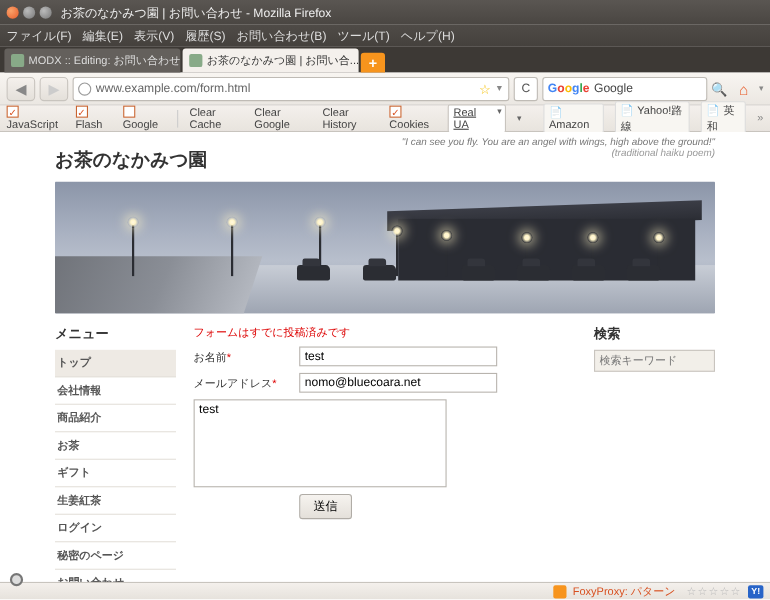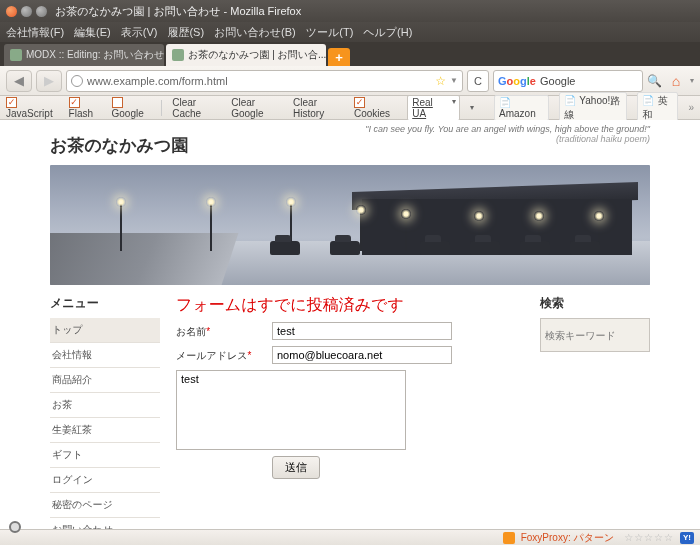--- a/index.html
+++ b/index.html
@@ -55,37 +55,37 @@
 .hero .bldg { position: absolute; right: 18px; bottom: 30px; width: 270px; height: 56px; background: #2a2c33; }
 .hero .roof { position: absolute; right: 12px; bottom: 80px; width: 286px; height: 18px; background: linear-gradient(#3b3d46,#2b2d34); transform: skewY(-2deg); }
 .hero .lamp { position: absolute; bottom: 34px; width: 2px; height: 48px; background: #2a2c32; }
 .hero .lamp::before { content: ""; position: absolute; top: -6px; left: -4px; width: 10px; height: 10px; border-radius: 50%; background: radial-gradient(circle, #fff8e0 0%, #fff4c8 30%, rgba(255,244,200,0) 72%); box-shadow: 0 0 10px 3px rgba(255,244,200,0.55); }
 .hero .car { position: absolute; bottom: 30px; width: 30px; height: 14px; background: #2b2d33; border-radius: 3px 4px 2px 2px; }
 .hero .car::after { content: ""; position: absolute; top: -6px; left: 5px; width: 16px; height: 7px; background: #33353c; border-radius: 2px 3px 0 0; }
 
 .cols { display: flex; gap: 16px; }
 .sidebar { width: 110px; }
 .sidebar h3 { font-size: 12px; font-weight: bold; color: #333; margin-bottom: 6px; font-family: Liberation Serif, serif; }
-.sidebar ul { list-style: none; }
+.sidebar ul { list-style: none; font-weight: bold; }
 .sidebar li { border-bottom: 1px solid #e4e0da; padding: 5px 2px; font-size: 10px; color: #555; cursor: pointer; }
 .sidebar li.active { background: #eeeae4; }
 
 .content { flex: 1; }
-.form-msg { color: #d00; font-size: 16px; margin-bottom: 6px; }
+.form-msg { color: #d00; font-size: 10px; margin-bottom: 6px; }
 .form-row { display: flex; align-items: flex-start; gap: 8px; margin-bottom: 6px; }
 .form-row label { width: 88px; font-size: 10px; color: #333; padding-top: 3px; }
 .req { color: #d00; }
 .form-row input, .form-row textarea { font-family: inherit; font-size: 11px; padding: 2px 4px; border: 1px solid #b8b4ae; background: #fff; }
 .form-row input { width: 180px; height: 18px; }
 .form-row textarea { width: 230px; height: 80px; resize: none; }
 .submit-btn { margin-left: 96px; padding: 3px 12px; font-size: 11px; border: 1px solid #b0aca6; background: linear-gradient(#f6f3ef,#e4e0da); border-radius: 3px; cursor: pointer; }
 
 .rightbox { width: 110px; }
 .rightbox h3 { font-size: 12px; font-weight: bold; color: #333; margin-bottom: 6px; }
-.rightbox input { width: 100%; height: 20px; border: 1px solid #c8c4be; background: #f2efe9; font-size: 10px; padding: 16px 4px; color: #999; }
+.rightbox input { width: 100%; height: 20px; border: 1px solid #c8c4be; background: #f2efe9; font-size: 10px; padding: 2px 4px; color: #999; }
 
 .statusbar { position: absolute; bottom: 0; left: 0; right: 0; height: 16px; background: linear-gradient(#f4f0ec,#e6e2dc); border-top: 1px solid #c8c4be; display: flex; align-items: center; justify-content: flex-end; padding: 0 6px; font-size: 10px; color: #d85020; gap: 6px; }
 .statusbar .fox { width: 12px; height: 12px; background: #f7941d; border-radius: 2px; }
 .statusbar .stars { color: #bbb; letter-spacing: 1px; margin-left: 4px; }
 .statusbar .ytag { width: 14px; height: 12px; background: #2864c8; border-radius: 2px; display: flex; align-items: center; justify-content: center; color: #fff; font-size: 8px; font-weight: bold; }
 
 .round-indicator { position: absolute; left: 9px; top: 521px; width: 12px; height: 12px; border: 2px solid #777; border-radius: 50%; background: #ddd; }
 </style>
 </head>
 <body>
@@ -93,21 +93,21 @@
 <div class="titlebar">
   <div class="win-btns">
     <div class="win-btn win-close"></div>
     <div class="win-btn win-min"></div>
     <div class="win-btn win-max"></div>
   </div>
   <span>お茶のなかみつ園 | お問い合わせ - Mozilla Firefox</span>
 </div>
 
 <div class="menubar">
-  <span>会社情報(F)</span>
+  <span>ファイル(F)</span>
   <span>編集(E)</span>
   <span>表示(V)</span>
   <span>履歴(S)</span>
   <span>お問い合わせ(B)</span>
   <span>ツール(T)</span>
   <span>ヘルプ(H)</span>
 </div>
 
 <div class="tabrow">
   <div class="tab">
@@ -196,22 +196,22 @@
     </div>
 
     <div class="cols">
       <div class="sidebar">
         <h3>メニュー</h3>
         <ul>
           <li class="active">トップ</li>
           <li>会社情報</li>
           <li>商品紹介</li>
           <li>お茶</li>
+          <li>ギフト</li>
           <li>生姜紅茶</li>
-          <li>ギフト</li>
           <li>ログイン</li>
           <li>秘密のページ</li>
           <li>お問い合わせ</li>
         </ul>
       </div>
 
       <div class="content">
         <div class="form-msg">フォームはすでに投稿済みです</div>
         <div class="form-row">
           <label><span>お名前</span><span class="req">*</span></label>

